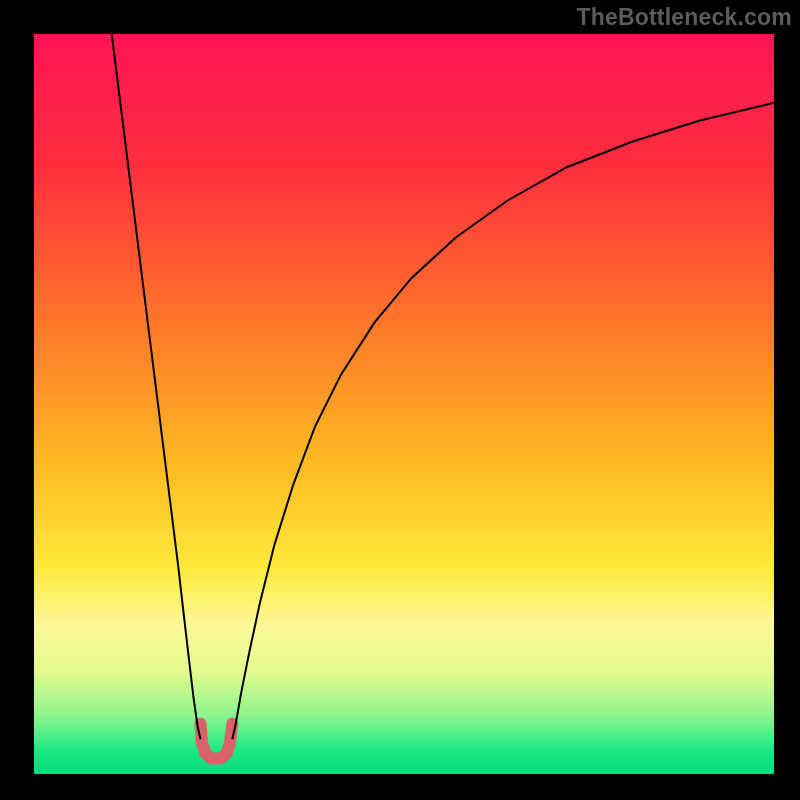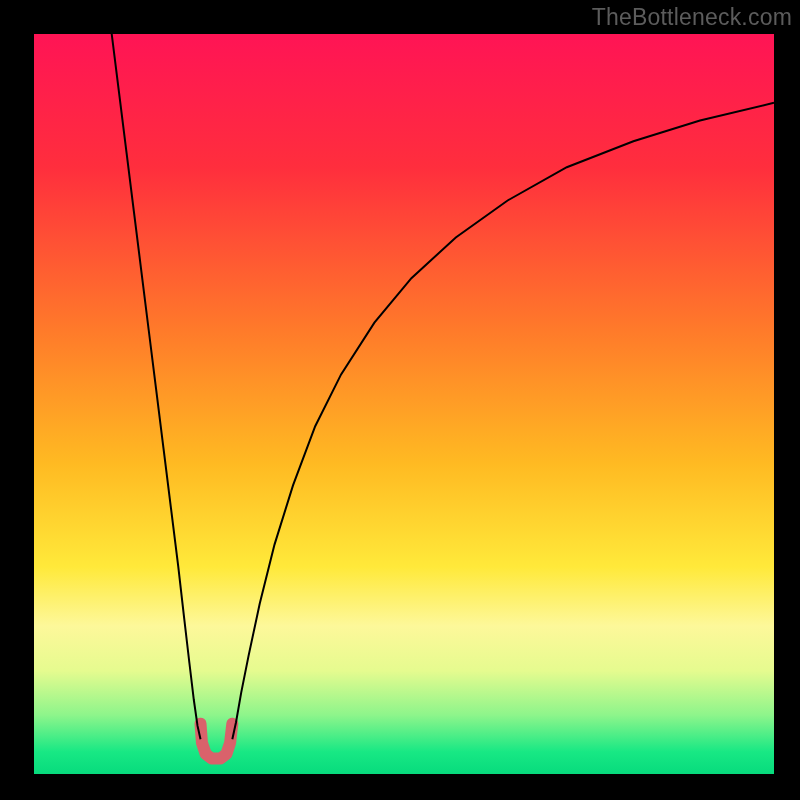--- a/index.html
+++ b/index.html
@@ -24,21 +24,21 @@
     width: 740px;
     height: 740px;
     overflow: hidden;
   }
   .watermark {
     position: absolute;
     top: 4px;
     right: 8px;
     color: #5c5c5c;
     font-size: 23px;
-    font-weight: 400;
+    font-weight: 700;
     letter-spacing: 0.2px;
     user-select: none;
   }
   svg { display: block; }
 </style>
 </head>
 <body>
 
 <div class="frame">
 

